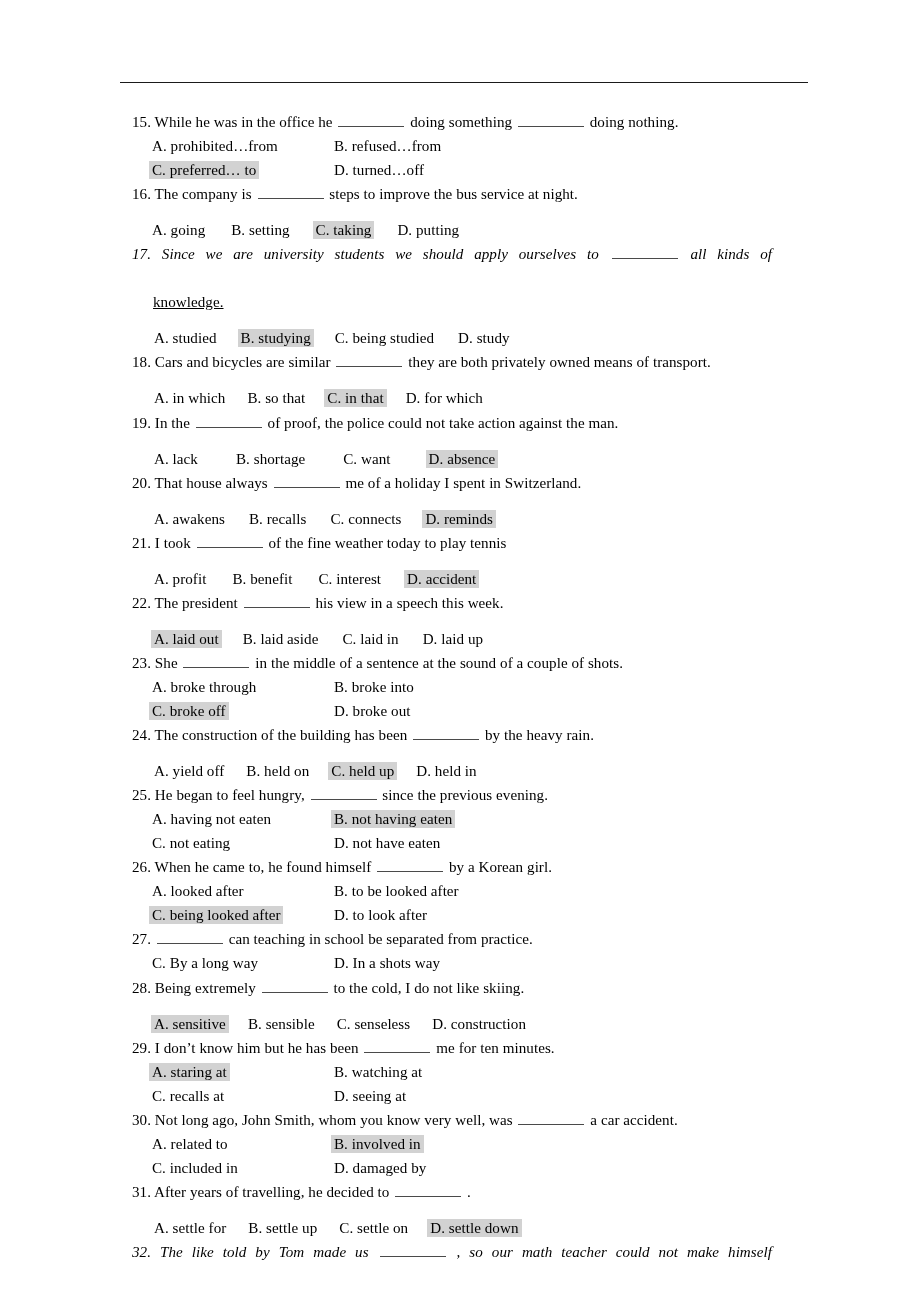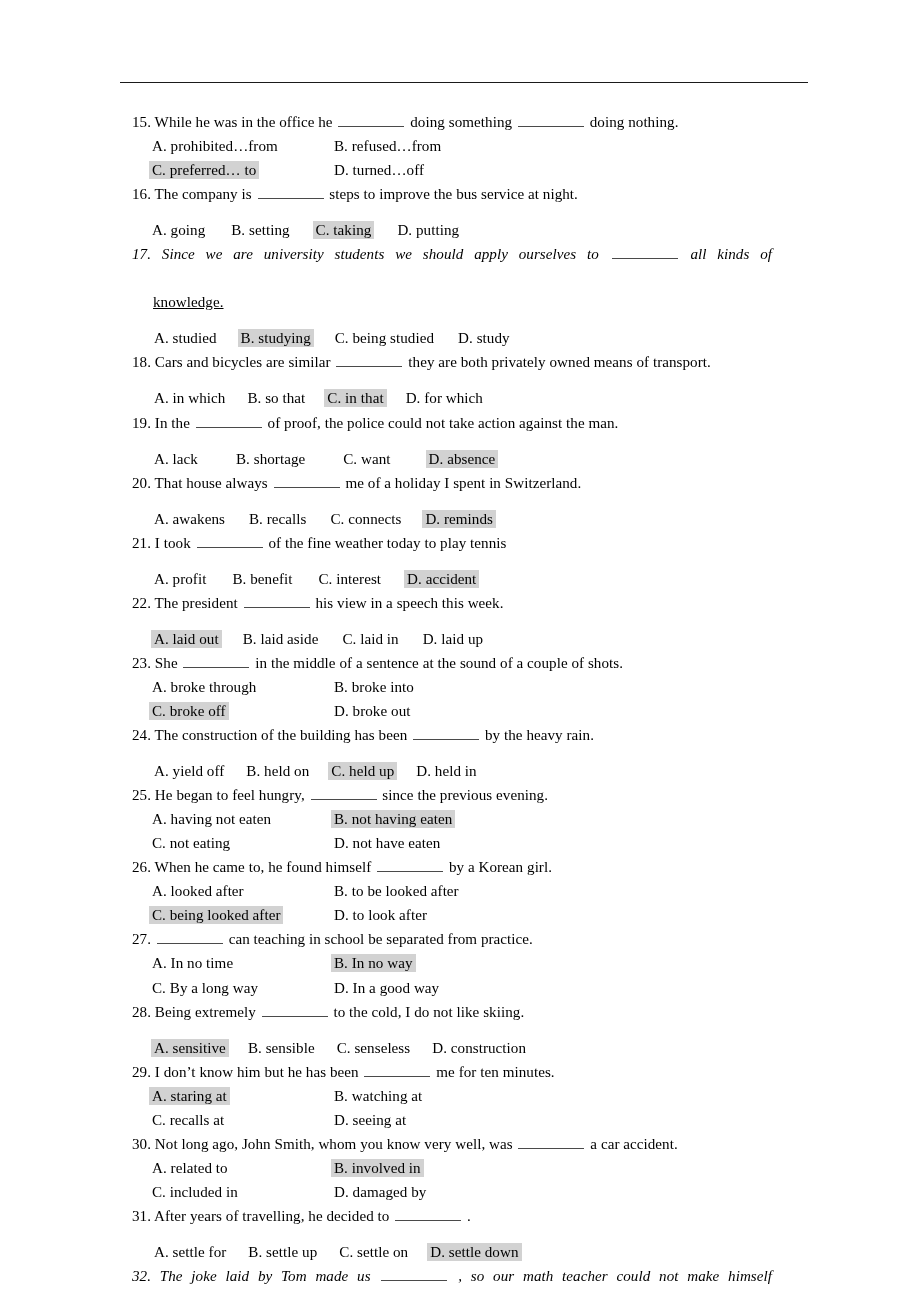--- a/index.html
+++ b/index.html
@@ -187,22 +187,21 @@
       <div class="line stem"><span>26.</span><span> When he came to, he found himself </span><span class="blank w2"></span><span> by a Korean girl.</span></div>
       <div class="optgrid">
         <div class="line optrow"><span class="col1"><span>A. looked after</span></span><span class="col2"><span>B. to be looked after</span></span></div>
         <div class="line optrow"><span class="col1"><span class="hl">C. being looked after</span></span><span class="col2"><span>D. to look after</span></span></div>
       </div>
     </div>
 
     <div class="q-block">
       <div class="line stem"><span>27.</span><span> </span><span class="blank w2"></span><span> can teaching in school be separated from practice.</span></div>
       <div class="optgrid">
-        <div class="line optrow"><span class="col1"><span>A. In no time</span></span><span class="col2"><span class="hl">B. In no way</span></span></div>
-        <div class="line optrow"><span class="col1"><span>C. By a long way</span></span><span class="col2"><span>D. In a good way</span></span></div>
+        <div class="line optrow"><span class="col1"><span>C. By a long way</span></span><span class="col2"><span>D. In a shots way</span></span></div>
       </div>
     </div>
 
     <div class="q-block">
       <div class="line stem"><span>28.</span><span> Being extremely </span><span class="blank w2"></span><span> to the cold, I do not like skiing.</span></div>
       <div class="line opts indent2"><span><span class="hl">A. sensitive</span></span><span style="display:inline-block;width:22px"></span><span><span>B. sensible</span></span><span style="display:inline-block;width:22px"></span><span><span>C. senseless</span></span><span style="display:inline-block;width:22px"></span><span><span>D. construction</span></span></div>
     </div>
 
     <div class="q-block">
       <div class="line stem"><span>29.</span><span> I don’t know him but he has been </span><span class="blank w2"></span><span> me for ten minutes.</span></div>
@@ -219,18 +218,18 @@
         <div class="line optrow"><span class="col1"><span>C. included in</span></span><span class="col2"><span>D. damaged by</span></span></div>
       </div>
     </div>
 
     <div class="q-block">
       <div class="line stem"><span>31.</span><span> After years of travelling, he decided to </span><span class="blank w2"></span><span> .</span></div>
       <div class="line opts indent2"><span><span>A. settle for</span></span><span style="display:inline-block;width:22px"></span><span><span>B. settle up</span></span><span style="display:inline-block;width:22px"></span><span><span>C. settle on</span></span><span style="display:inline-block;width:22px"></span><span><span class="hl">D. settle down</span></span></div>
     </div>
 
     <div class="q-block">
-      <div class="line stem stem-just force"><span>32.</span> <span>The joke laid by Tom made us</span> <span class="blank w2"></span> <span>, so our math teacher could not make</span> <span>himself</span></div>
+      <div class="line stem stem-just force"><span>32.</span> <span>The like told by Tom made us</span> <span class="blank w2"></span> <span>, so our math teacher could not make</span> <span>himself</span></div>
       <div class="line final-blanks"><span class="blank w1 thin"></span><span class="blank thick" style="width:96px"></span><span>.</span></div>
     </div>
 
   </div>
 </div>
 
 </body></html>

